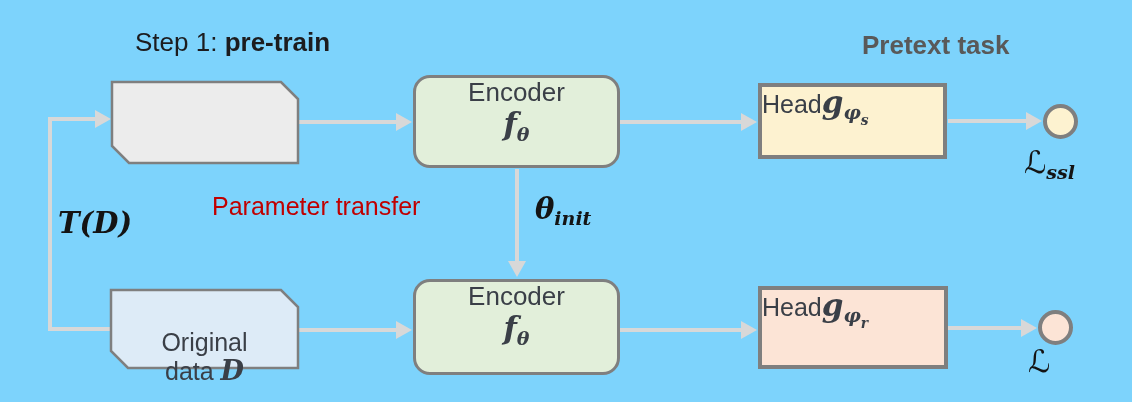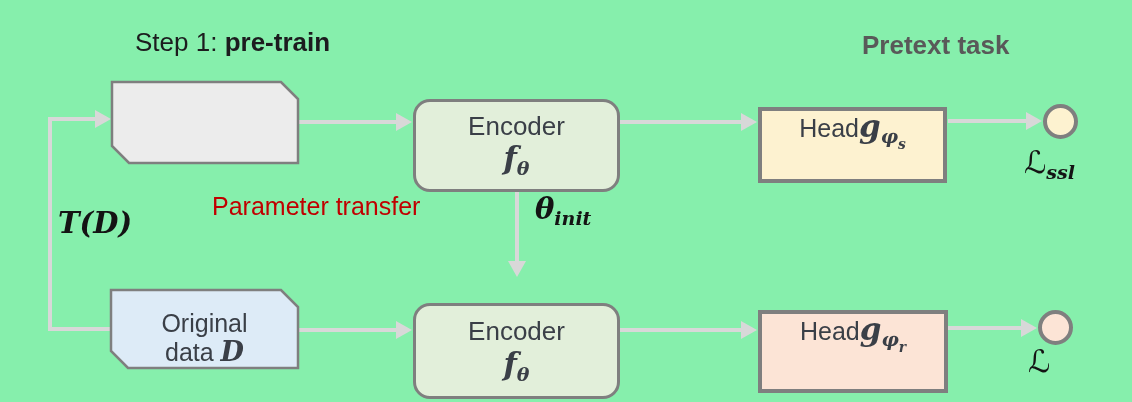--- a/index.html
+++ b/index.html
@@ -1,33 +1,32 @@
 <!DOCTYPE html>
 <html style="--arrow: #d8d8d8; --node-border: #7f7f7f; --augmented-fill: #ececec; --original-fill: #ddebf7; --encoder-fill: #e2efda; --head-pretext-fill: #fdf2d0; --head-task-fill: #fce4d6; --accent-red: #c00000; --title-color: #1c1c1e; --pretext-color: #595959; --node-text: #3a3f47; --math-color: #141414;"><head>
 <meta charset="utf-8">
 <style>
   html,body{margin:0;padding:0;background:#ffffff;}
   .canvas{
     position:relative;
     width:1132px;height:402px;
-    background:#86efac;
+    background:#7dd3fc;
     overflow:hidden;
     font-family:"Liberation Sans", sans-serif;
   }
   .layer{position:absolute;left:0;top:0;width:1132px;height:402px;}
 
   
   .node{
     position:absolute;
-    display:flex;flex-direction:column;align-items:center;justify-content:center;
+    display:flex;flex-direction:column;align-items:center;justify-content:flex-start;
     box-sizing:border-box;
     color:var(--node-text,#3a3f47);
     text-align:center;
     line-height:1.12;
-    margin-top:24px;
   }
   .node .l1{font-size:26px;}
   .encoder{
     background:var(--encoder-fill,#e2efda);
     border:3px solid var(--node-border,#7f7f7f);
     border-radius:17px;
   }
   .head{
     background:var(--head-pretext-fill,#fdf2d0);
     border:4px solid var(--node-border,#7f7f7f);
@@ -104,21 +103,21 @@
     <polygon points="112,82 281,82 298,99 298,163 129,163 112,146" fill="var(--augmented-fill,#ececec)" stroke="var(--node-border,#7f7f7f)" stroke-width="2.5"></polygon>
     <polygon points="111,290 281,290 298,307 298,368 128,368 111,351" fill="var(--original-fill,#ddebf7)" stroke="var(--node-border,#7f7f7f)" stroke-width="2.5"></polygon>
   </svg>
 
   <div class="label title" style="left:135px;top:27px;"><span>Step 1: </span><span class="boldpart">pre-train</span></div>
 
   <div class="label pretext" style="left:862px;top:30px;">Pretext task</div>
 
 
 
-  <div class="datatext" style="left:111px;top:290px;width:187px;height:96px;">
+  <div class="datatext" style="left:111px;top:290px;width:187px;height:96px;justify-content:flex-end;">
     <span>Original</span>
     <span><span>data </span><span class="m" style="font-size:27px;">D</span></span>
   </div>
 
   <div class="node encoder" style="left:413px;top:75px;width:207px;height:93px;">
     <span class="l1">Encoder</span>
     <span><span class="m bigsym">f</span><span class="m sub" style="font-size:19px;">θ</span></span>
   </div>
 
   <div class="node encoder" style="left:413px;top:279px;width:207px;height:96px;">

